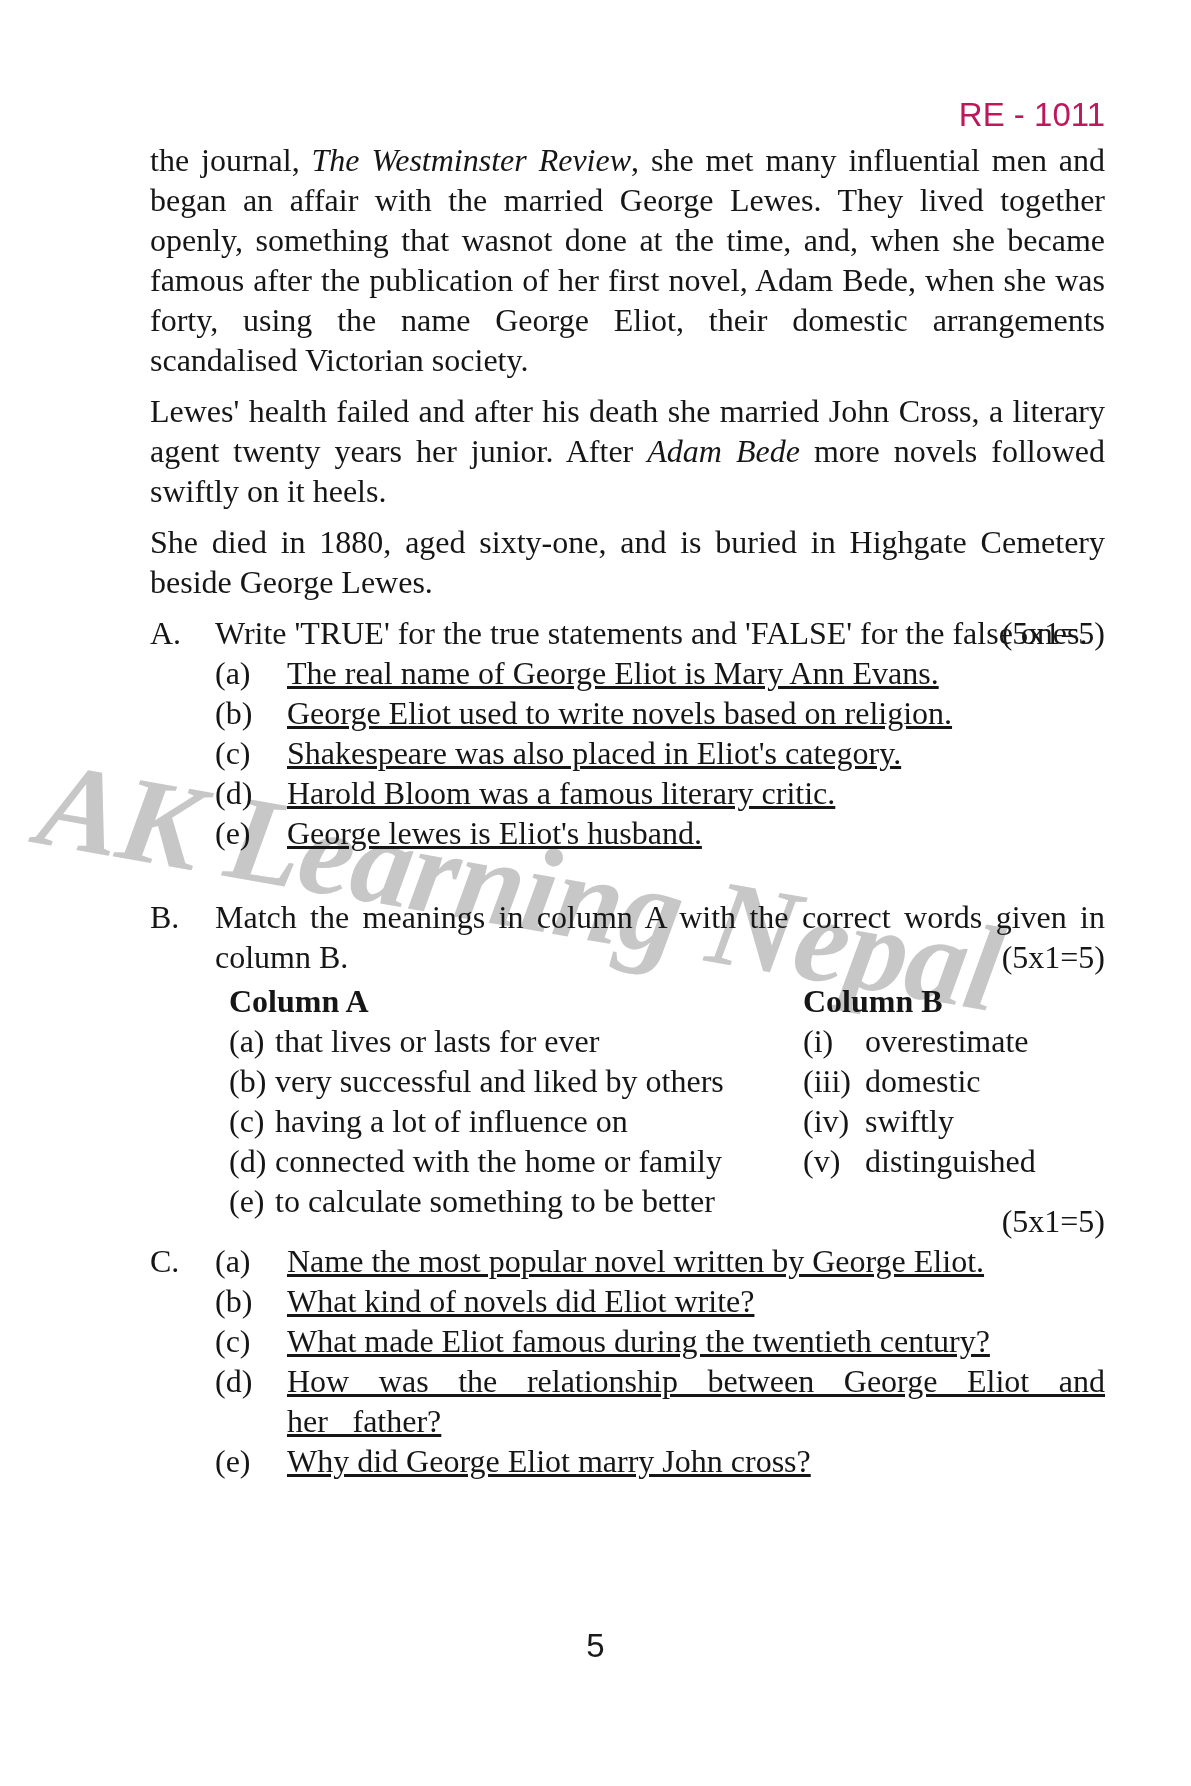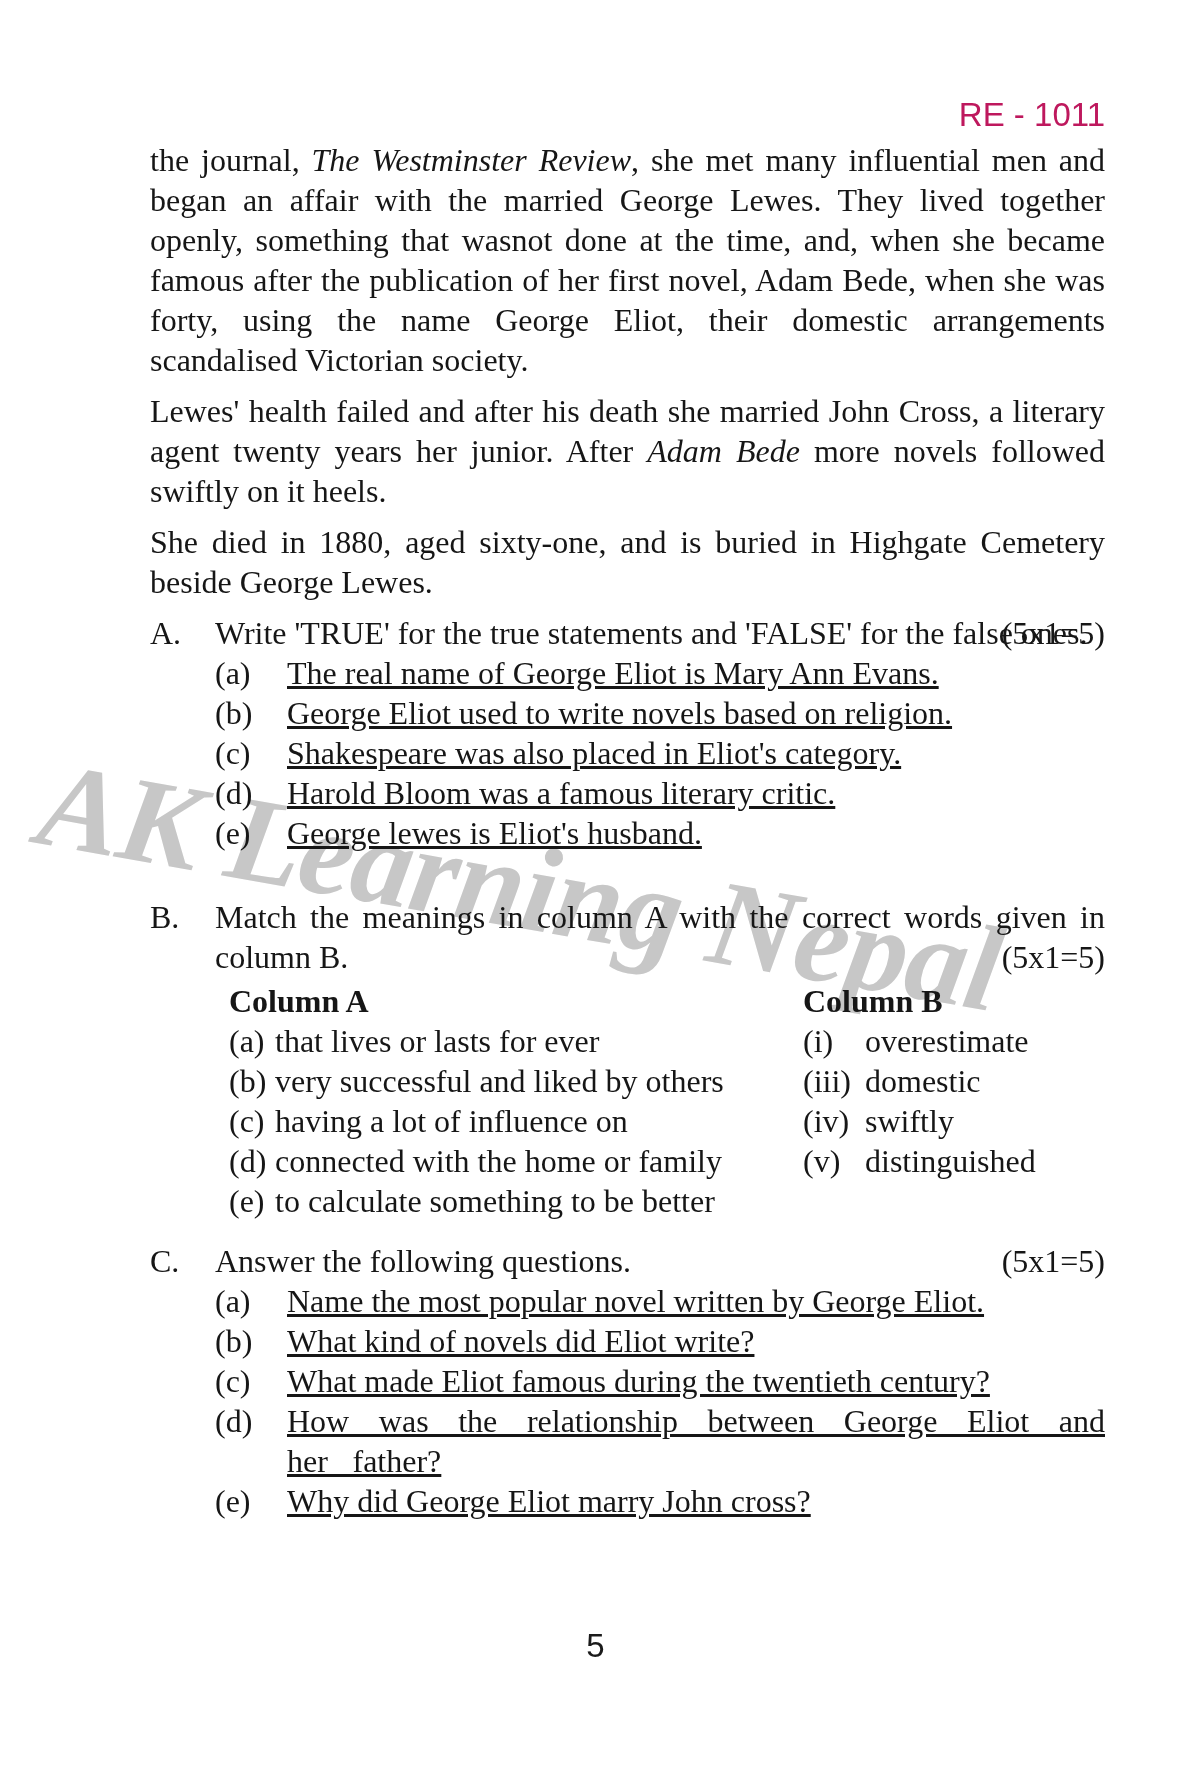--- a/index.html
+++ b/index.html
@@ -170,21 +170,21 @@
               <span class="match-text">distinguished</span>
             </div>
         </div>
       </div>
     </div>
   </div>
 
   <div class="section sec-c">
     <div class="sec-letter">C.</div>
     <div class="sec-body">
-      <div class="sec-heading"><span>Answer the following questions.</span><span class="marks">(5x1=5)</span></div>
+      <div class="sec-heading"><span class="marks">(5x1=5)</span></div>
       <div class="items">
         <div class="item">
             <span class="item-label">(a)</span>
             <span class="item-text">Name the most popular novel written by George Eliot.</span>
           </div>
         <div class="item">
             <span class="item-label">(b)</span>
             <span class="item-text">What kind of novels did Eliot write?</span>
           </div>
         <div class="item">

